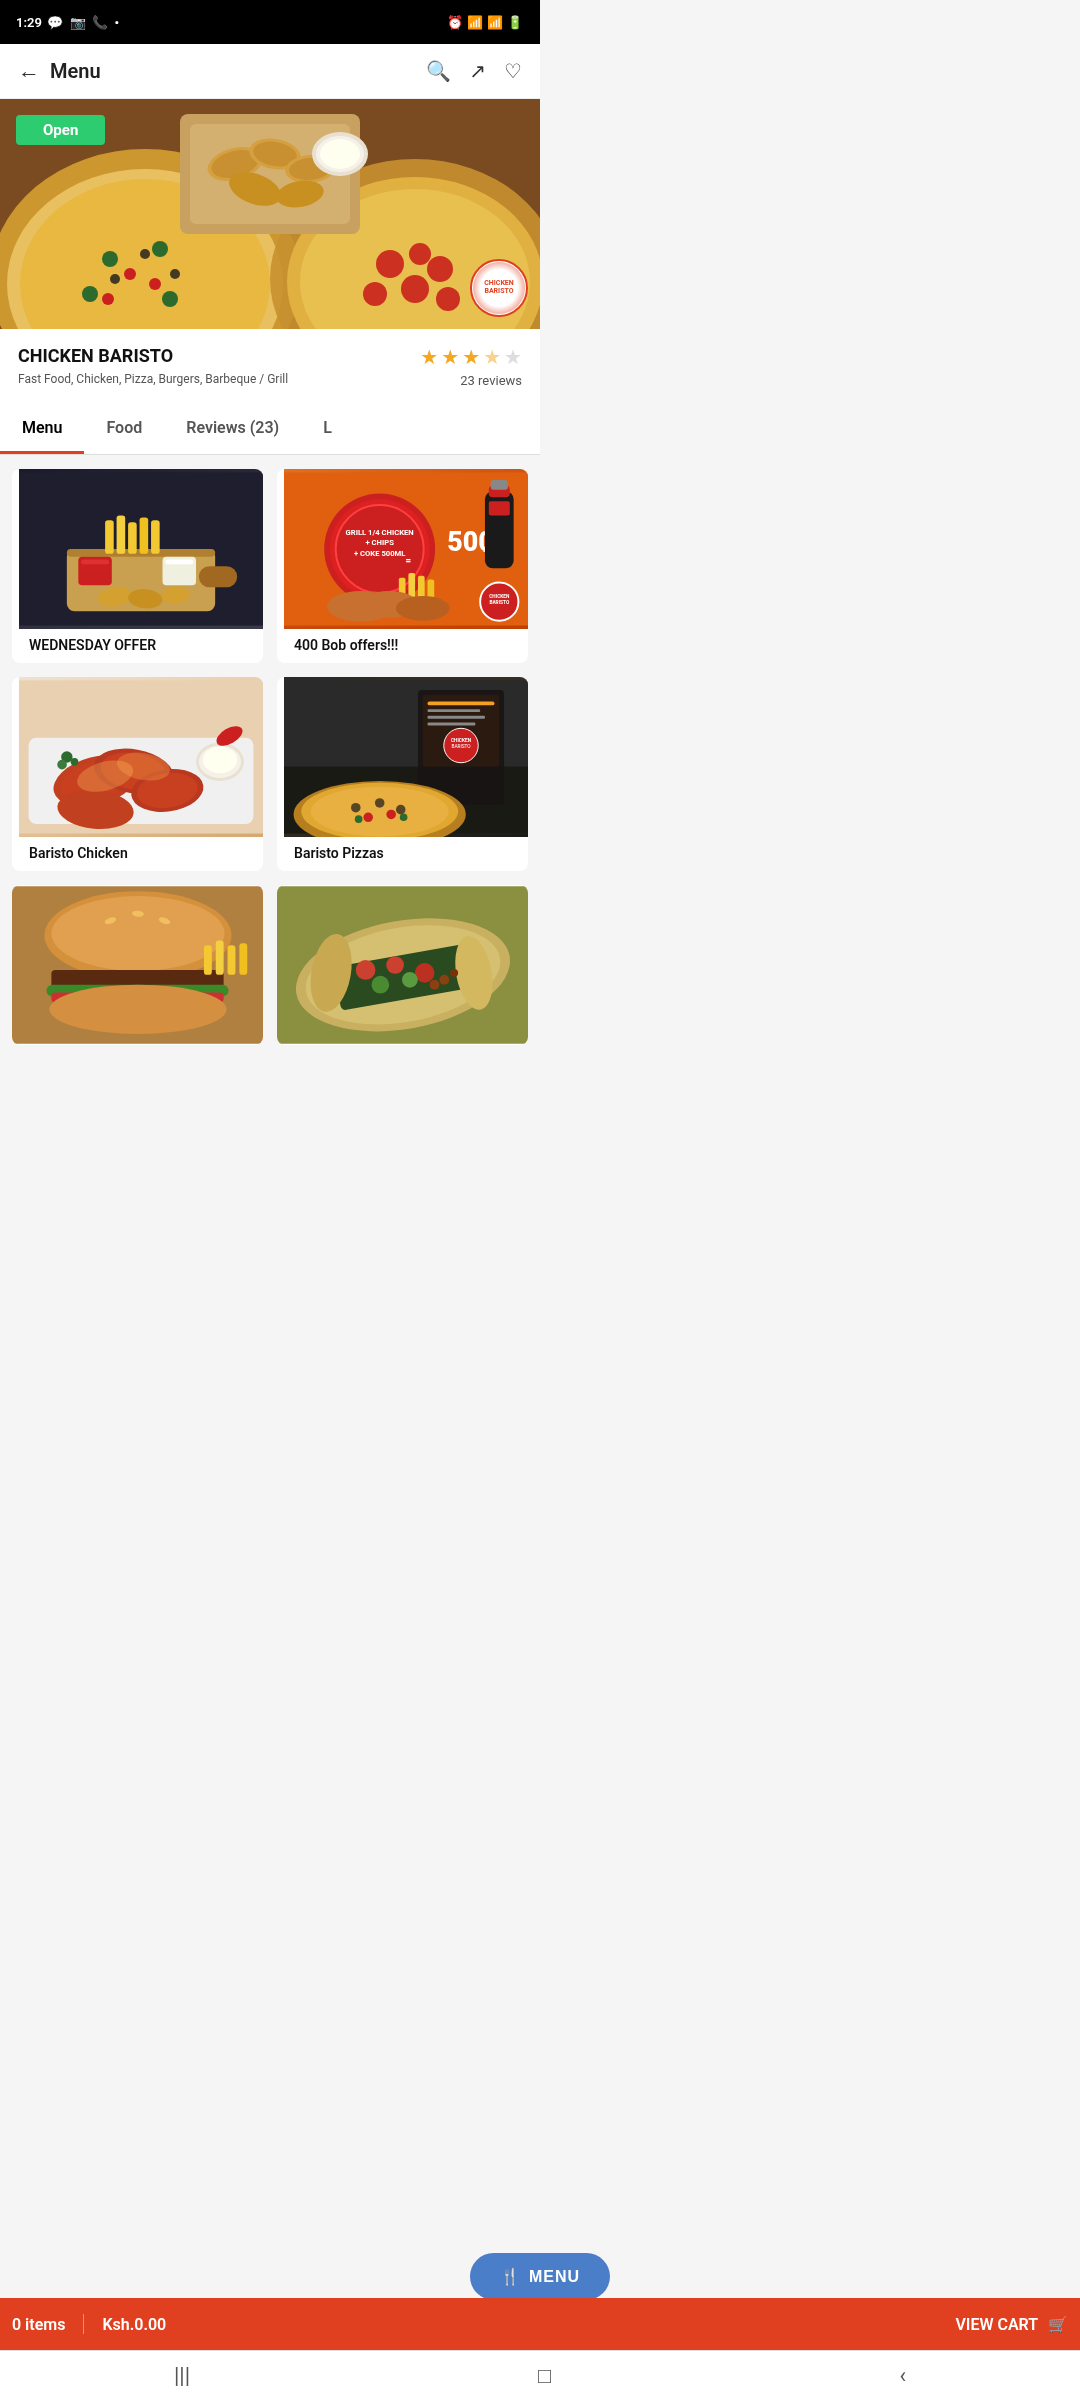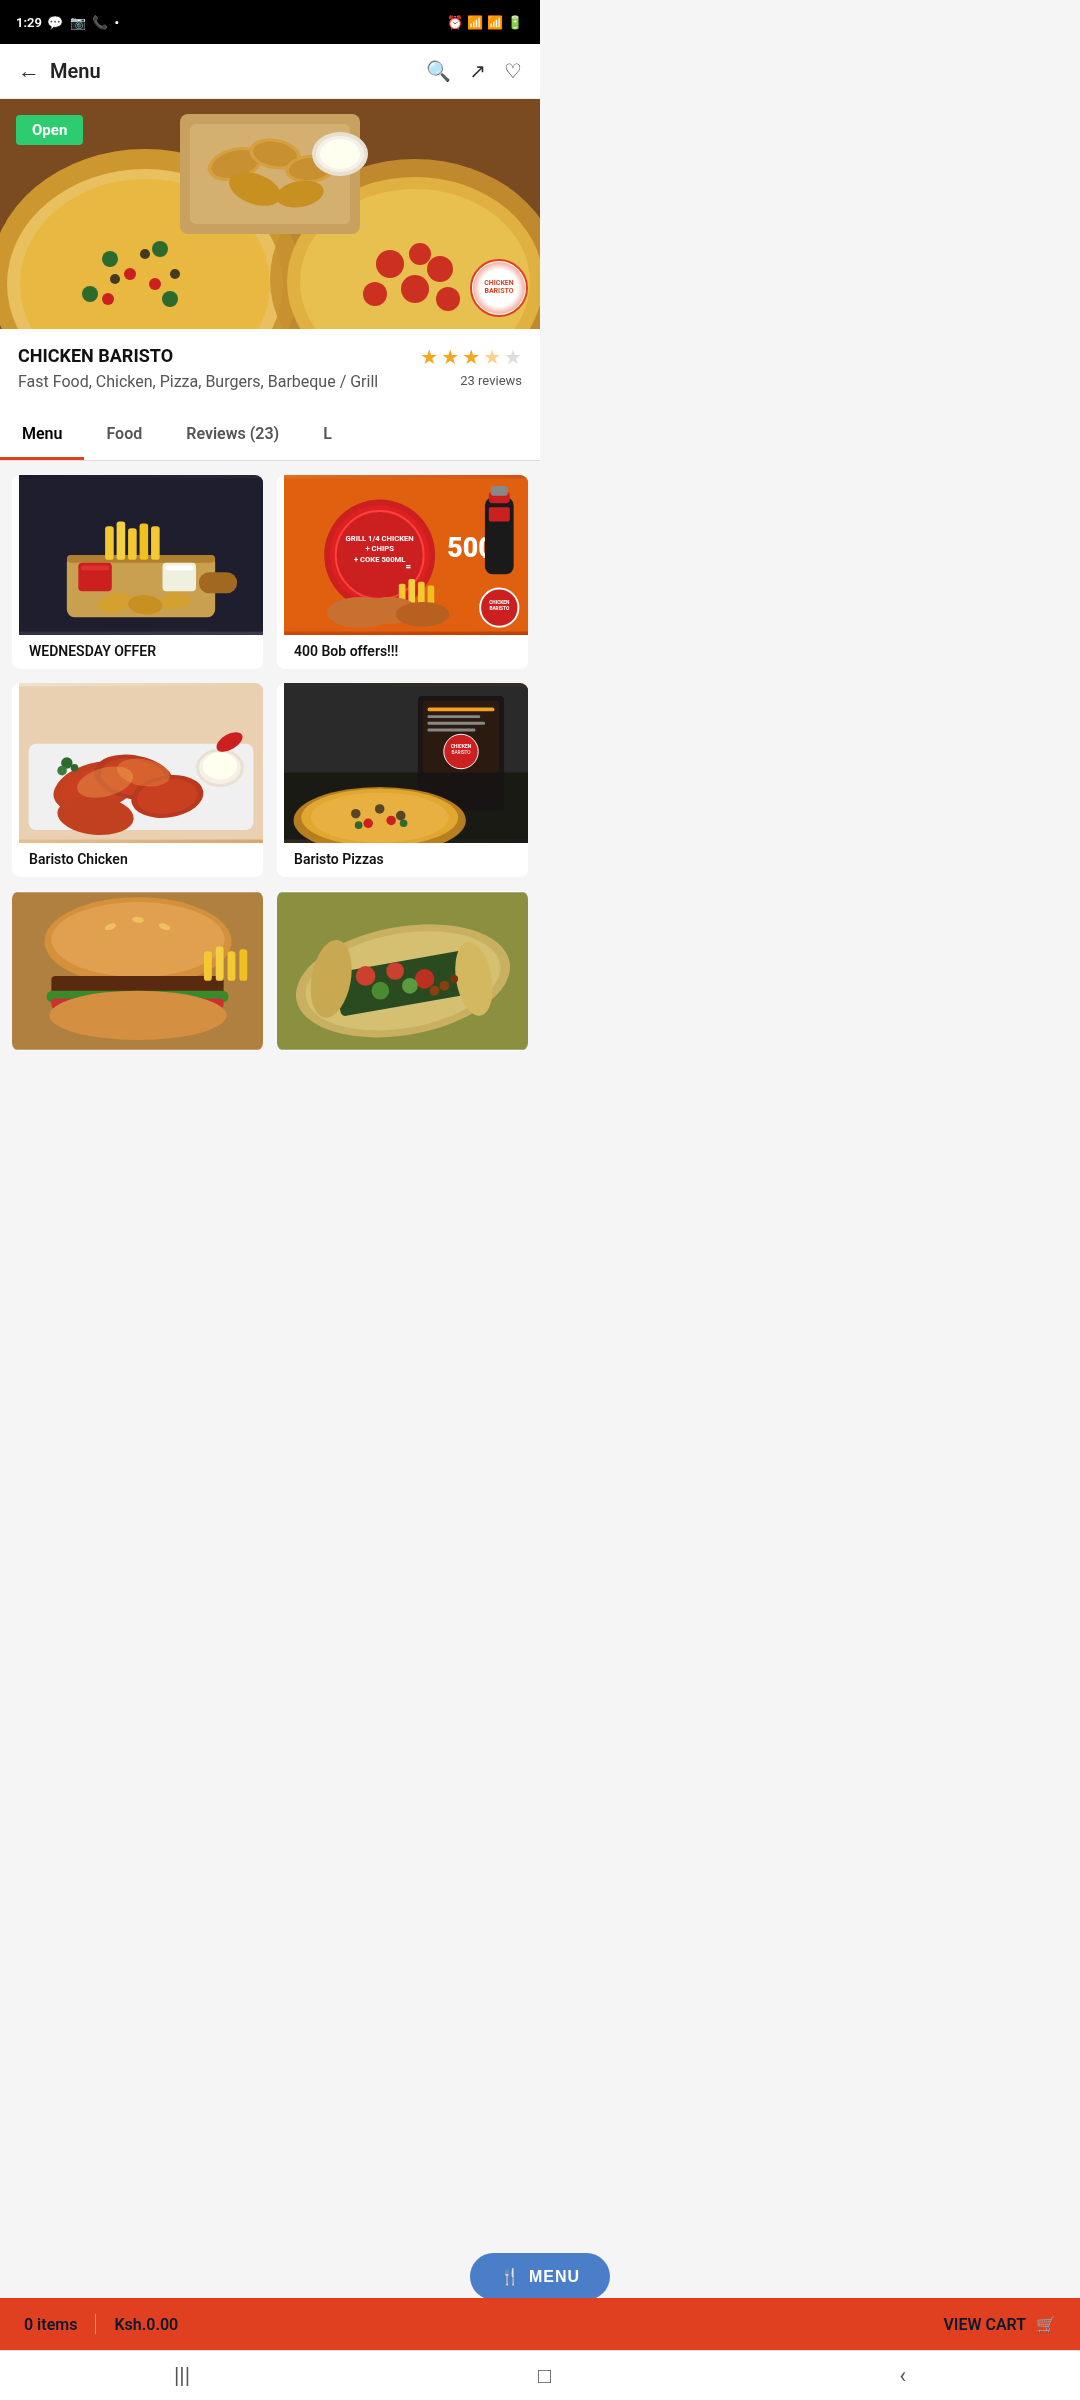--- a/index.html
+++ b/index.html
@@ -50,21 +50,21 @@
       background: linear-gradient(135deg, #8B6914 0%, #c8a84b 30%, #7a4a1e 60%, #d4713a 100%);
       position: relative;
       overflow: hidden;
     }
     .open-badge {
       position: absolute;
       top: 16px;
       left: 16px;
       background: #2ecc71;
       color: #fff;
-      padding: 6px 16px;
+      padding: 6px 27px;
       border-radius: 4px;
       font-size: 15px;
       font-weight: 700;
     }
     .brand-logo {
       position: absolute;
       bottom: 12px;
       right: 12px;
       width: 58px;
       height: 58px;
@@ -100,21 +100,21 @@
       align-items: flex-start;
     }
     .restaurant-left {}
     .restaurant-name {
       font-size: 18px;
       font-weight: 700;
       color: #111;
       margin-bottom: 4px;
     }
     .restaurant-tags {
-      font-size: 16px;
+      font-size: 12px;
       color: #555;
       line-height: 1.5;
     }
     .restaurant-right {
       text-align: right;
       min-width: 120px;
     }
     .stars { display: flex; gap: 3px; justify-content: flex-end; margin-bottom: 4px; }
     .star { font-size: 20px; }
     .star.filled { color: #f4a820; }
@@ -208,25 +208,25 @@
       z-index: 100;
     }
 
     
     .cart-bar {
       position: fixed;
       bottom: 50px;
       left: 0;
       width: 100%;
       background: #e04020;
-      color: #0f172a;
+      color: #ffffff;
       display: flex;
       align-items: center;
       justify-content: space-between;
-      padding: 16px 24px;
+      padding: 16px 12px;
       font-size: 16px;
       font-weight: 600;
       z-index: 200;
     }
     .cart-left { display: flex; align-items: center; gap: 8px; }
     .cart-divider { width: 1px; height: 20px; background: rgba(255,255,255,0.4); margin: 0 10px; }
     .cart-right { display: flex; align-items: flex-start; gap: 10px; }
 
     
     .bottom-nav {

